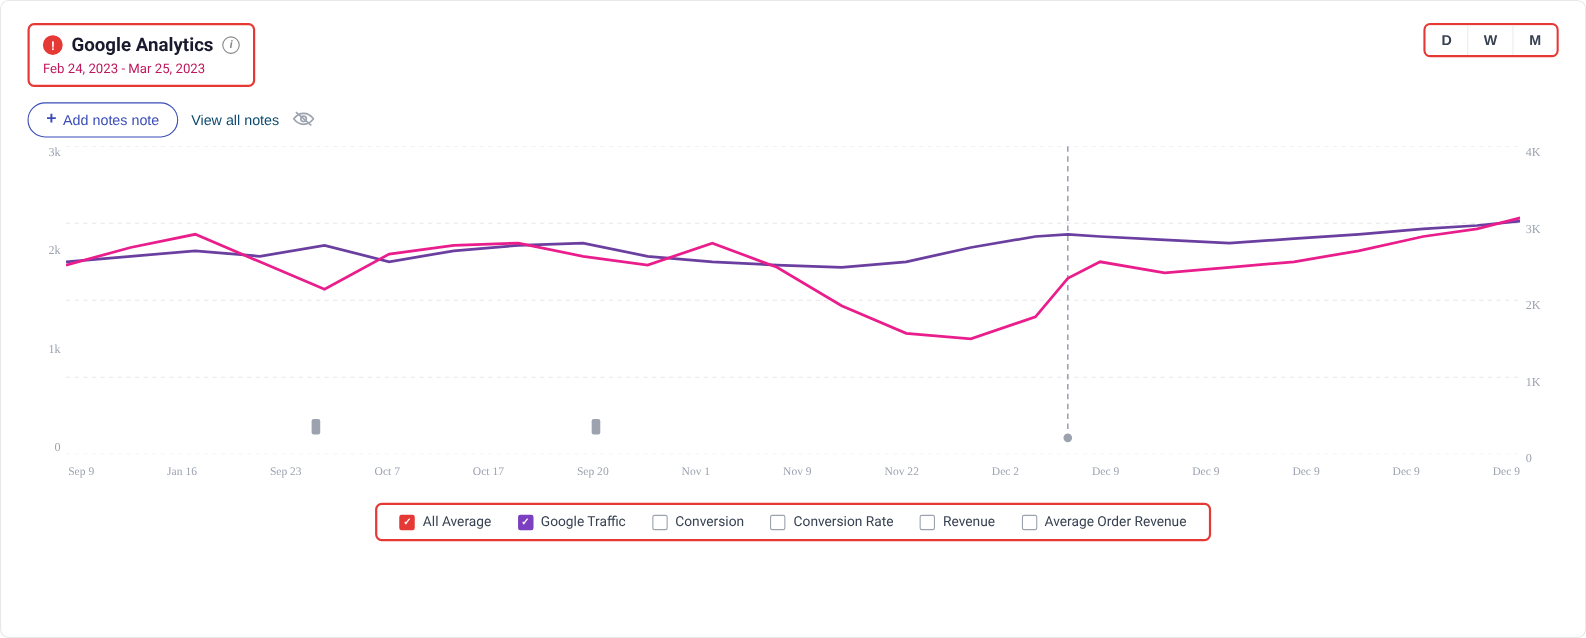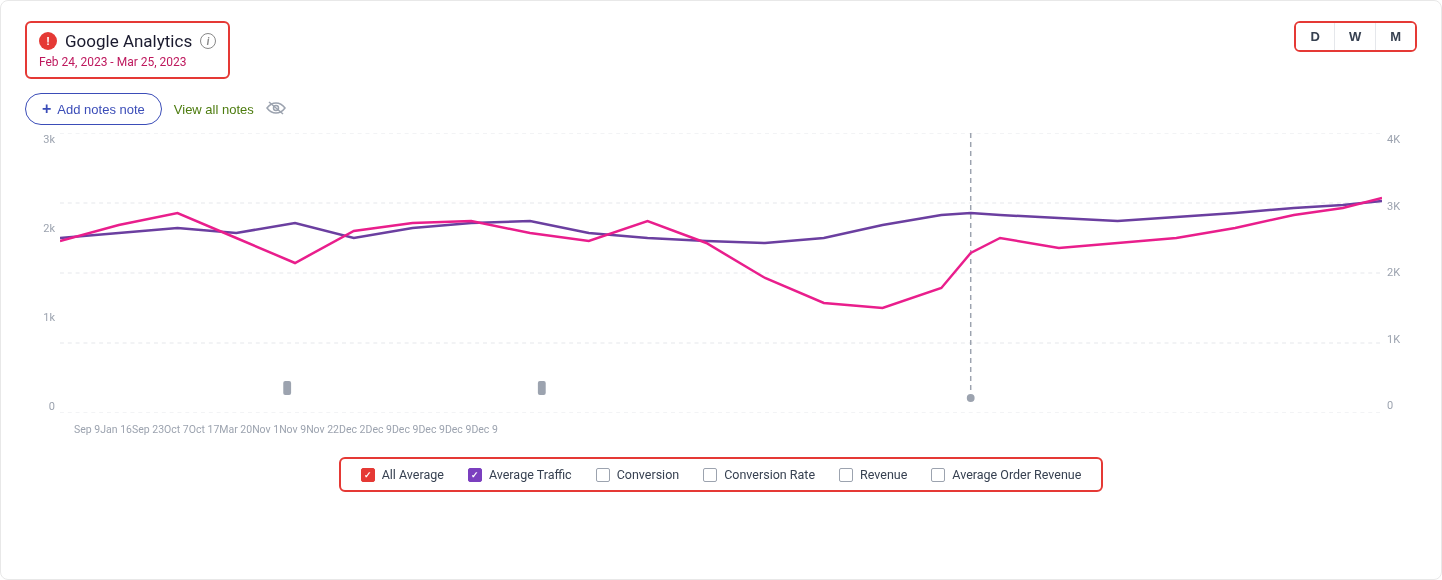--- a/index.html
+++ b/index.html
@@ -44,21 +44,21 @@
       display: flex;
       align-items: center;
       justify-content: center;
       color: white;
       font-size: 11px;
       font-weight: bold;
       flex-shrink: 0;
     }
     .app-title {
       font-size: 17px;
-      font-weight: 400;
+      font-weight: 700;
       color: #1a1a2e;
     }
     .info-icon {
       width: 16px;
       height: 16px;
       border: 1.5px solid #888;
       border-radius: 50%;
       display: flex;
       align-items: center;
       justify-content: center;
@@ -91,21 +91,21 @@
       font-weight: 500;
       cursor: pointer;
     }
     .add-note-btn .plus {
       font-size: 16px;
       font-weight: 600;
     }
     .view-notes-btn {
       background: none;
       border: none;
-      color: #4d7c0f;
+      color: #0c4a6e;
       font-size: 13px;
       font-weight: 500;
       cursor: pointer;
     }
     .eye-slash-icon {
       color: #9ca3af;
       font-size: 16px;
       cursor: pointer;
     }
     .period-buttons {
@@ -124,61 +124,63 @@
       border-right: 1px solid #e5e7eb;
       cursor: pointer;
     }
     .period-btn:last-child {
       border-right: none;
     }
     .chart-area {
       position: relative;
       width: 100%;
       height: 310px;
+      font-family: Liberation Serif, serif;
     }
     .y-axis-left {
       position: absolute;
       left: 0;
       top: 0;
       bottom: 30px;
       width: 30px;
       display: flex;
       flex-direction: column;
       justify-content: space-between;
       align-items: flex-end;
     }
     .y-axis-right {
       position: absolute;
       right: 0;
       top: 0;
-      bottom: 31px;
+      bottom: 20px;
       width: 30px;
       display: flex;
       flex-direction: column;
       justify-content: space-between;
       align-items: flex-start;
     }
     .axis-label {
       font-size: 11px;
       color: #9ca3af;
     }
     .chart-inner {
       position: absolute;
       left: 35px;
       right: 35px;
       top: 0;
       bottom: 30px;
     }
     .x-axis {
       position: absolute;
-      left: 49px;
+      left: 37px;
       right: 35px;
       bottom: 0;
       height: 28px;
       display: flex;
+      justify-content: space-between;
       align-items: center;
       margin-top: 23px;
     }
     .x-label {
       font-size: 10.5px;
       color: #9ca3af;
       text-align: center;
     }
     .grid-line {
       stroke: #e5e7eb;
@@ -367,21 +369,21 @@
           "></polyline>
       </svg>
     </div>
 
     <div class="x-axis">
       <span class="x-label">Sep 9</span>
       <span class="x-label">Jan 16</span>
       <span class="x-label">Sep 23</span>
       <span class="x-label">Oct 7</span>
       <span class="x-label">Oct 17</span>
-      <span class="x-label">Mar 20</span>
+      <span class="x-label">Sep 20</span>
       <span class="x-label">Nov 1</span>
       <span class="x-label">Nov 9</span>
       <span class="x-label">Nov 22</span>
       <span class="x-label">Dec 2</span>
       <span class="x-label">Dec 9</span>
       <span class="x-label">Dec 9</span>
       <span class="x-label">Dec 9</span>
       <span class="x-label">Dec 9</span>
       <span class="x-label">Dec 9</span>
     </div>
@@ -394,21 +396,21 @@
         <div class="legend-checkbox checked-red">
           <span class="check-mark">✓</span>
         </div>
         <span>All Average</span>
       </div>
 
       <div class="legend-item">
         <div class="legend-checkbox checked-purple">
           <span class="check-mark">✓</span>
         </div>
-        <span>Average Traffic</span>
+        <span>Google Traffic</span>
       </div>
 
       <div class="legend-item">
         <div class="legend-checkbox"></div>
         <span>Conversion</span>
       </div>
 
       <div class="legend-item">
         <div class="legend-checkbox"></div>
         <span>Conversion Rate</span>

